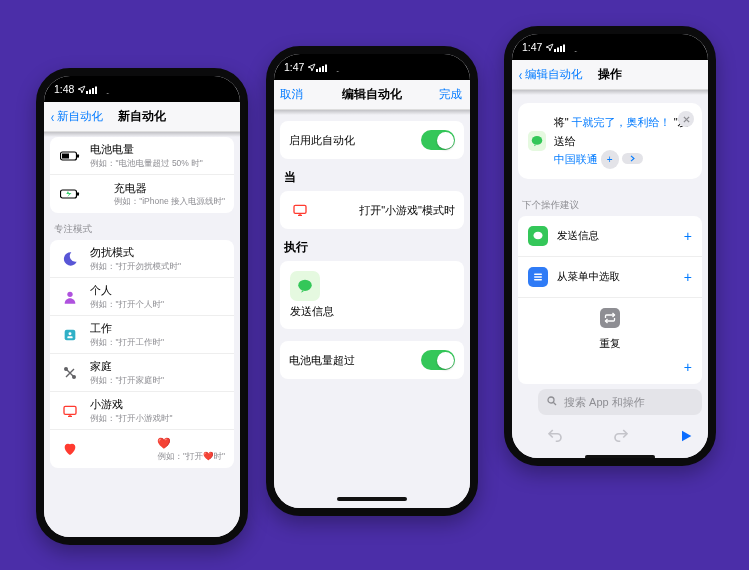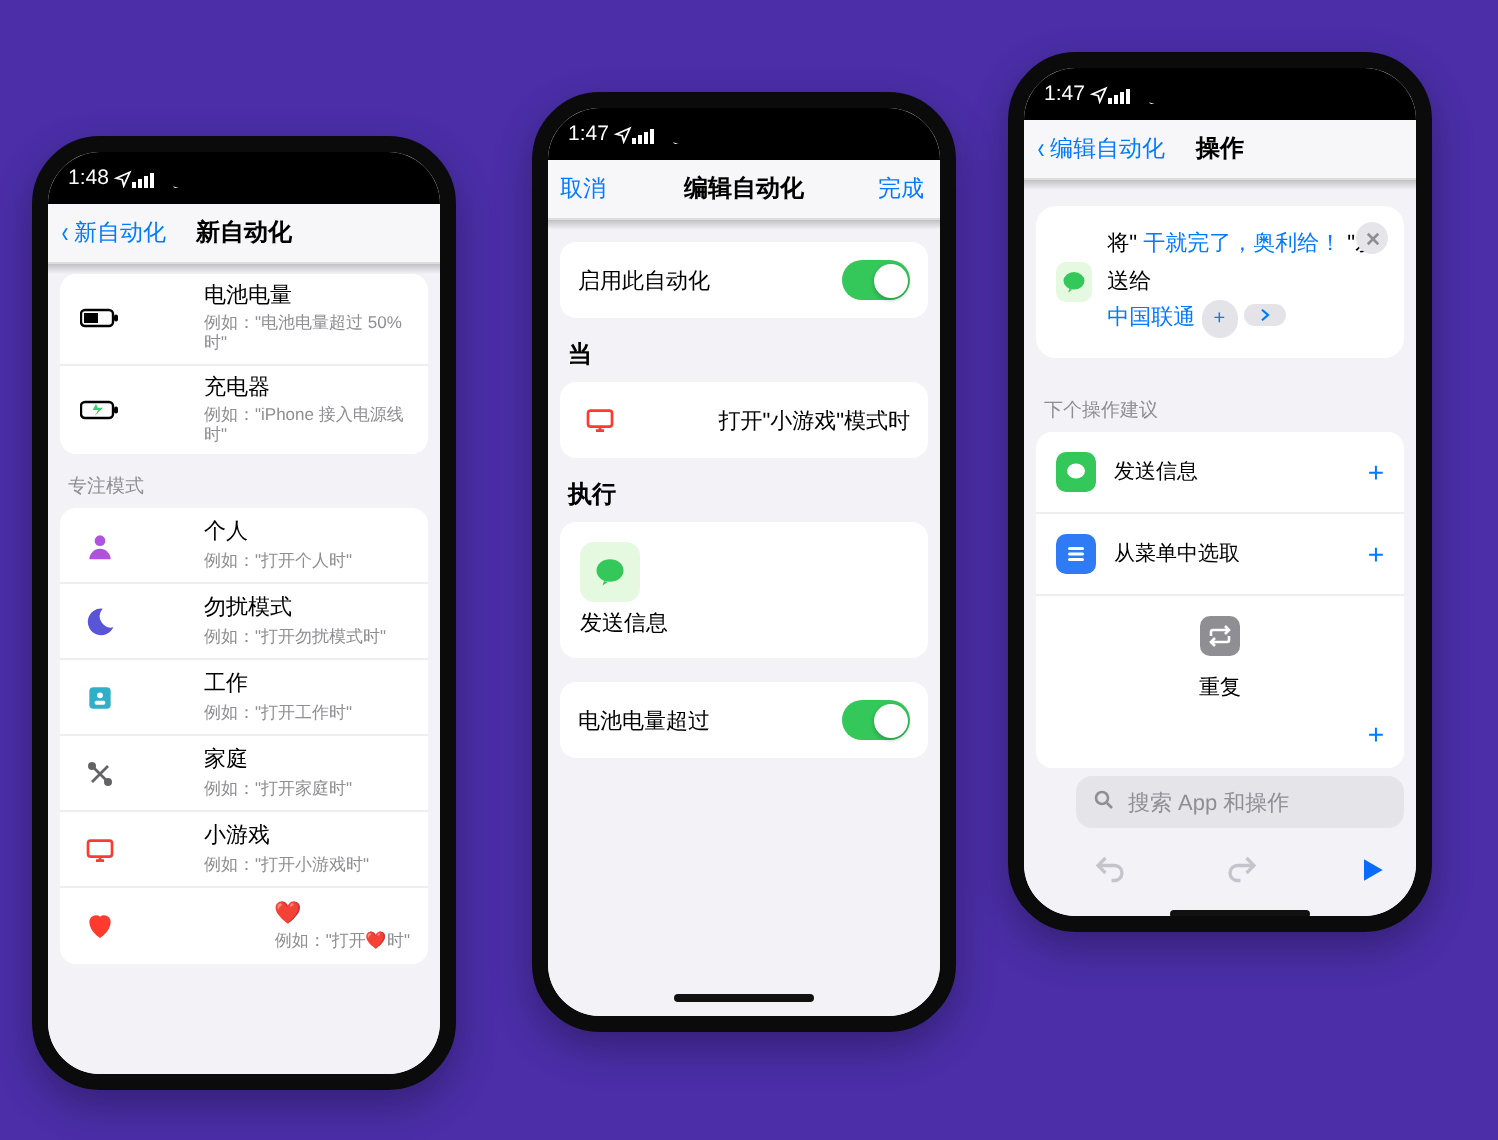--- a/index.html
+++ b/index.html
@@ -12,21 +12,21 @@
     position: relative;
   }
   .phone {
     position: absolute;
     background: #f2f2f7;
     border-radius: 34px;
     box-shadow: 0 8px 20px rgba(0,0,0,.3);
     overflow: hidden;
     border: 8px solid #0b0b0c;
   }
-  .phone-1 { left: 16px;  top: 68px; width: 212px; height: 477px; }
+  .phone-1 { left: 36px;  top: 68px; width: 212px; height: 477px; }
   .phone-2 { left: 266px; top: 46px; width: 212px; height: 470px; }
   .phone-3 { left: 504px; top: 26px; width: 212px; height: 440px; }
   .notch-wrap {
     position: relative;
     height: 26px;
     background: #000;
   }
   .notch {
     position: absolute;
     top: 0; left: 50%;
@@ -94,21 +94,21 @@
     padding: 5px 9px;
     border-bottom: .5px solid #eee;
     gap:9px;
   }
   .row:last-child { border-bottom:none;justify-content:space-between; }
   .row .icon {
     width:22px; height:22px; border-radius:5px;
     display:flex; align-items:center; justify-content:center;
     flex:none;
   }
-  .row .txts { line-height:1.2;margin-left:32px; }
+  .row .txts { line-height:1.2; }
   .row .title { font-size:11px; }
   .row .sub   { font-size:8.5px; color:#8e8e93; margin-top:1px; }
   .toggle {
     width:34px; height:20px; border-radius:10px;
     background:#34c759; position:relative; margin-left:auto; flex:none;
   }
   .toggle::after {
     content:""; position:absolute; right:1.5px; top:1.5px;
     width:17px; height:17px; border-radius:50%;
     background:#fff; box-shadow:0 1px 2px rgba(0,0,0,.25);
@@ -250,40 +250,40 @@
           <div class="title">充电器</div>
           <div class="sub">例如："iPhone 接入电源线时"</div>
         </span>
       </div>
     </div>
 
     <div class="sec-header">专注模式</div>
 
     <div class="card">
       <div class="row">
+        <span class="icon" style="color:#5856d6">
+          <svg class="svg-icon" viewBox="0 0 24 24" fill="currentColor">
+              <path d="M14 2a10 10 0 1 0 8 14 8.5 8.5 0 0 1-8-14z"></path>
+            </svg>
+        </span>
+        <span class="txts">
+          <div class="title">勿扰模式</div>
+          <div class="sub">例如："打开勿扰模式时"</div>
+        </span>
+      </div>
+      <div class="row">
         <span class="icon" style="color:#af52de">
           <svg class="svg-icon" viewBox="0 0 24 24" fill="currentColor">
               <circle cx="12" cy="8" r="4"></circle>
               <path d="M4 22c0-4.4 3.6-8 8-8s8 3.6 8 8z"></path>
             </svg>
         </span>
         <span class="txts">
           <div class="title">个人</div>
           <div class="sub">例如："打开个人时"</div>
-        </span>
-      </div>
-      <div class="row">
-        <span class="icon" style="color:#5856d6">
-          <svg class="svg-icon" viewBox="0 0 24 24" fill="currentColor">
-              <path d="M14 2a10 10 0 1 0 8 14 8.5 8.5 0 0 1-8-14z"></path>
-            </svg>
-        </span>
-        <span class="txts">
-          <div class="title">勿扰模式</div>
-          <div class="sub">例如："打开勿扰模式时"</div>
         </span>
       </div>
       <div class="row">
         <span class="icon" style="color:#30b0c7">
           <svg class="svg-icon" viewBox="0 0 24 24" fill="currentColor">
               <rect x="4" y="4" width="16" height="16" rx="3"></rect>
               <circle cx="12" cy="10" r="2.2" fill="#fff"></circle>
               <rect x="8" y="14" width="8" height="3" rx="1.3" fill="#fff"></rect>
             </svg>
         </span>

